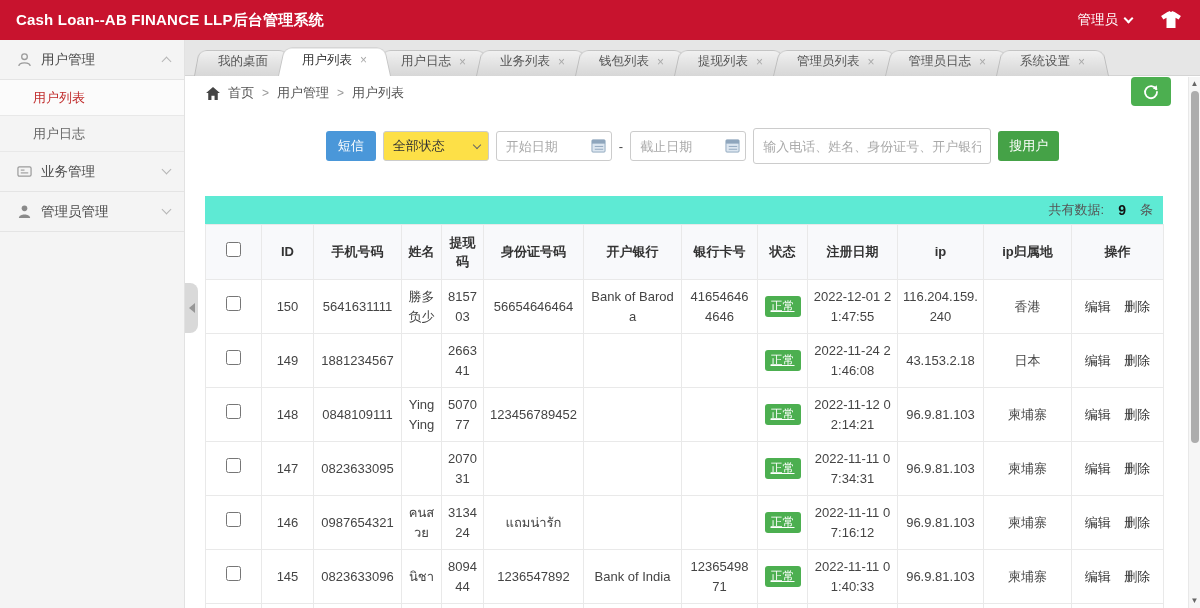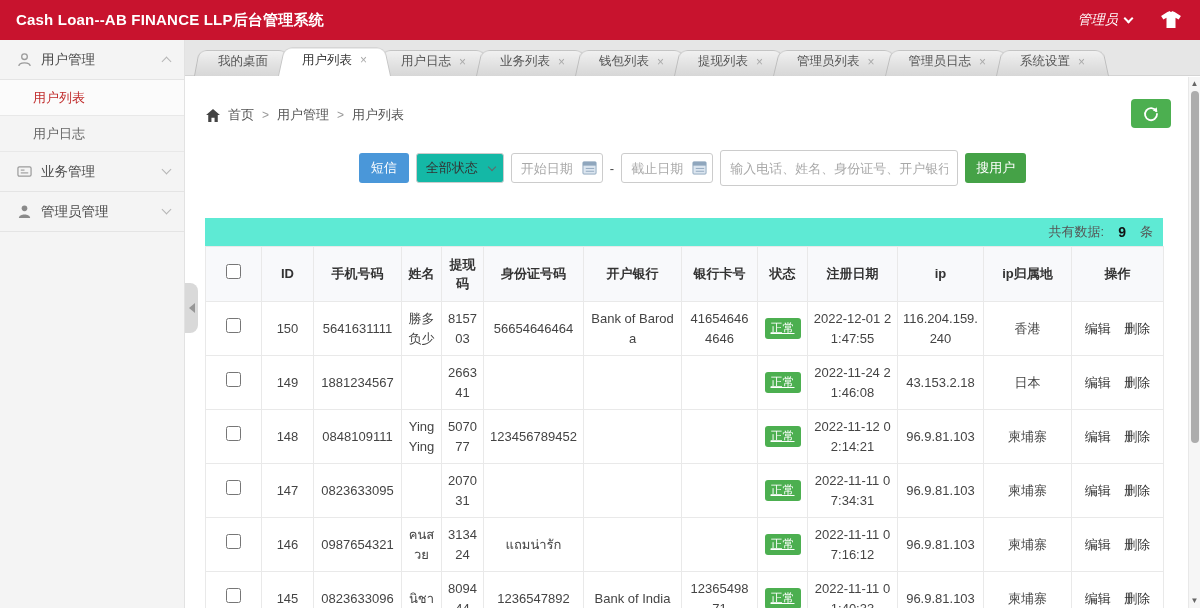--- a/index.html
+++ b/index.html
@@ -2,21 +2,21 @@
 <html><head>
 <meta charset="utf-8">
 <style>
   * { margin:0; padding:0; box-sizing:border-box; }
   html,body { width:1200px; height:608px; overflow:hidden; font-family:"Liberation Sans","DejaVu Sans",sans-serif; background:#fff; }
   body { position:relative; font-size:13px; color:#444; }
 
   
   .topbar { position:absolute; left:0; top:0; width:1200px; height:40px; background:#c8132e; display:flex; align-items:center; justify-content:space-between; padding:0 18px 0 16px;gap:33px; }
   .topbar .title { color:#fff; font-size:15px; font-weight:bold; letter-spacing:.2px; }
-  .topbar .right { display:flex; align-items:center; gap:28px;font-style:italic; }
+  .topbar .right { display:flex; align-items:center; gap:28px; }
   .admin-menu { color:#fff; font-size:13.5px; display:flex; align-items:center; gap:7px; cursor:pointer; }
   .chev { width:7px; height:7px; border-right:2px solid #fff; border-bottom:2px solid #fff; transform:rotate(45deg); margin-top:-3px; }
   .shirt-icon { width:22px; height:18px; cursor:pointer; }
 
   
   .sidebar { position:absolute; left:0; top:40px; width:185px; height:568px; background:#f4f4f4; border-right:1px solid #e2e2e2; }
   .side-group { height:40px; display:flex; align-items:center; padding:0 14px 0 17px; border-bottom:1px solid #e4e4e4; color:#4a4a4a; font-size:13.5px; cursor:pointer; gap:9px; }
   .side-group .grow { flex:1; }
   .schev { width:7px; height:7px; border-right:1.5px solid #b5b5b5; border-bottom:1.5px solid #b5b5b5; }
   .schev.down { transform:rotate(45deg); margin-top:-4px; }
@@ -34,31 +34,31 @@
 
   
   .tabbar { height:36px; background:#e6e6e6; border-bottom:1px solid #d4d4d4; display:flex; align-items:flex-end; padding-left:16px; }
   .tab { position:relative; height:29px; line-height:29px; padding:0 24px; margin:0 -7px -1px -7px; z-index:1; cursor:pointer; white-space:nowrap; font-size:12.5px; color:#555; display:flex; align-items:center; gap:8px; }
   .tab::before { content:""; position:absolute; inset:0; border:1px solid #bdbdbd; border-bottom:none; border-radius:9px 9px 0 0; background:linear-gradient(#f1f1f1,#d7d7d7); transform:perspective(18px) rotateX(4deg); transform-origin:bottom; z-index:-1; }
   .tab.active { z-index:3; height:32px; line-height:32px; color:#333; }
   .tab.active::before { background:#fff; border-color:#c6c6c6; }
   .tab-close { color:#a9a9a9; font-size:12px; line-height:1; cursor:pointer; }
 
   
-  .crumbbar { position:relative; height:34px; display:flex; align-items:center; padding-left:21px; gap:8px; color:#555; font-size:13px; background:#fff;margin-top:22px; }
+  .crumbbar { position:relative; height:34px; display:flex; align-items:center; padding-left:21px; gap:8px; color:#555; font-size:13px; background:#fff; }
   .crumb-sep { color:#999; font-size:12px; }
   .refresh-btn { position:absolute; right:29px; top:1px; width:40px; height:29px; background:#4caf50; border:none; border-radius:4px; cursor:pointer; display:flex; align-items:center; justify-content:center; }
 
   
   .filters { margin-top:21px; height:30px; display:flex; justify-content:center; align-items:center; gap:7px; }
   .btn-blue { height:30px; padding:0 12px; background:#4a97d9; color:#fff; border:none; border-radius:3px; font-size:13px; cursor:pointer; }
   .btn-green { height:30px; padding:0 11px; background:#45a247; color:#fff; border:none; border-radius:3px; font-size:13px; cursor:pointer; }
-  .fake-select { height:30px; width:88px; border:1px solid #ccc; border-radius:3px; background:#14b8a6; display:flex; align-items:center; justify-content:space-between; padding:0 8px 0 9px; font-size:13px; color:#333; cursor:pointer; }
+  .fake-select { height:30px; width:106px; border:1px solid #ccc; border-radius:3px; background:#fde047; display:flex; align-items:center; justify-content:space-between; padding:0 8px 0 9px; font-size:13px; color:#333; cursor:pointer; }
   .sel-caret { width:6px; height:6px; border-right:1.5px solid #666; border-bottom:1.5px solid #666; transform:rotate(45deg); margin-top:-3px; }
-  .date-box { position:relative; width:92px; height:30px;border-radius:6px; }
+  .date-box { position:relative; width:116px; height:30px;border-radius:6px; }
   .date-box input { width:100%; height:100%; border:1px solid #ccc; border-radius:3px; padding:0 26px 0 9px; font-size:13px; color:#333; outline:none; }
   .date-box svg { position:absolute; right:6px; top:7px; }
   .search-box { width:238px; height:36px; border:1px solid #ccc; border-radius:3px; padding:0 9px; font-size:13px; outline:none; color:#333; }
   input::placeholder { color:#a9a9a9; }
 
   
   .table-wrap { margin:23px 37px 0 20px; }
   .countbar { height:28px; background:#5eead4; display:flex; align-items:center; justify-content:flex-end; padding-right:10px; gap:14px; font-size:13px; color:#555;margin-top:35px; }
   .countbar b { color:#111; font-size:14px; }
   table { width:958px; border-collapse:collapse; table-layout:fixed; }

